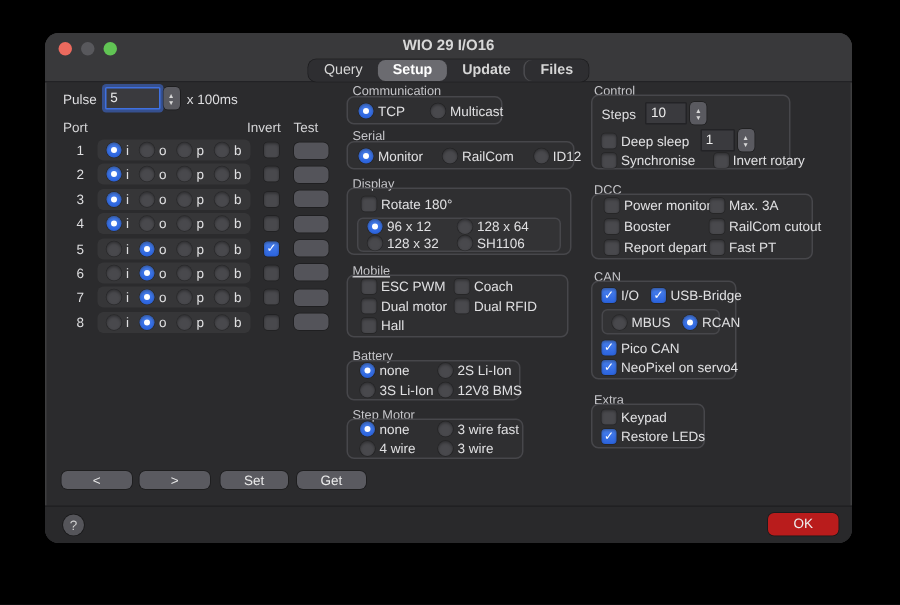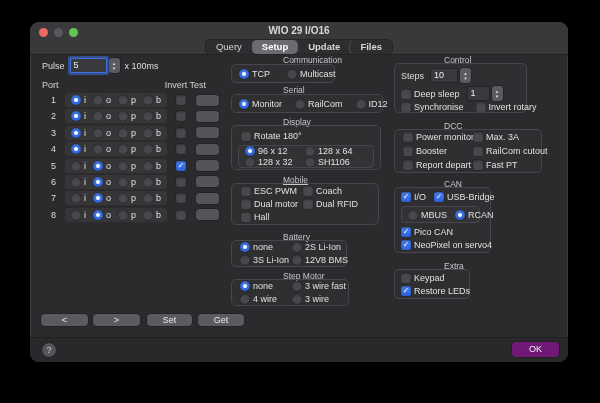--- a/index.html
+++ b/index.html
@@ -15,25 +15,25 @@
   .tabs{position:absolute;left:50%;transform:translateX(-50%);top:17px;display:flex;background:#2e2e31;
     border-radius:6px;padding:1px;box-shadow:0 0 0 .5px rgba(0,0,0,.4) inset;}
   .seg{font-size:9.5px;color:#d6d6d6;padding:1px 10px;border-radius:5px;line-height:12px;white-space:nowrap;}
   .seg.sel{background:#6b6b70;color:#fff;}
   .seg + .seg{box-shadow:-1px 0 0 #4c4c50;font-weight:bold;}
   .seg.sel + .seg,.seg.sel{box-shadow:none;}
   
   .footer{position:absolute;left:0;bottom:0;width:100%;height:25px;background:#29292b;border-top:1px solid #202022;box-sizing:border-box;}
   .help{position:absolute;left:12px;top:5px;width:14px;height:14px;border-radius:50%;background:#55555a;
     color:#cfcfcf;font-size:9px;line-height:14px;text-align:center;box-shadow:0 0 0 .5px rgba(0,0,0,.4);}
-  .ok-btn{position:absolute;left:482px;top:4px;width:47px;height:15px;background:#701a75;border-radius:4px;
+  .ok-btn{position:absolute;left:482px;top:4px;width:47px;height:15px;background:#b91c1c;border-radius:4px;
     color:#eee;font-size:9px;line-height:15px;text-align:center;box-shadow:0 0 0 .5px rgba(0,0,0,.4);}
   
   .lbl{font-size:9px;color:#dedee0;}
-  .sec-label{position:absolute;font-size:8.5px;color:#c6c6ca;margin-left:48px;}
+  .sec-label{position:absolute;font-size:8.5px;color:#c6c6ca;}
   .box{position:absolute;border:1px solid #47474b;border-radius:5px;background:rgba(255,255,255,.02);box-sizing:border-box;}
   .radio{width:10px;height:10px;border-radius:50%;background:#49494d;box-shadow:inset 0 1px 2px rgba(0,0,0,.35),0 0 0 .5px rgba(0,0,0,.25);position:relative;flex:none;}
   .radio.on{background:linear-gradient(#4a82f0,#2b63dd);}
   .radio.on::after{content:'';position:absolute;left:3px;top:3px;width:4px;height:4px;border-radius:50%;background:#fff;}
   .checkbox{width:10px;height:10px;border-radius:2.5px;background:#49494d;box-shadow:inset 0 1px 2px rgba(0,0,0,.35),0 0 0 .5px rgba(0,0,0,.25);
     color:#fff;font-size:8px;line-height:10px;text-align:center;flex:none;}
   .checkbox.on{background:linear-gradient(#4a82f0,#2b63dd);}
   .opt{display:inline-flex;align-items:center;gap:3px;font-size:9px;color:#e0e0e2;white-space:nowrap;}
   .field{background:#3a3a3e;border:1px solid #232326;color:#ededed;font-size:9px;height:15px;box-sizing:border-box;
     padding:1px 3px;border-radius:1px;}
@@ -78,21 +78,21 @@
     <span class="lbl">Pulse</span>
     <span class="field focus" style="width:37px;margin-left:5px;">5</span>
     <span class="stepper" style="margin-left:2px;">
         <span>▲</span>
         <span>▼</span>
       </span>
     <span class="lbl" style="margin-left:5px;">x 100ms</span>
   </div>
   <span class="hdr" style="left:12px;">Port</span>
   <span class="hdr" style="left:128px;width:36px;text-align:center;">Invert</span>
-  <span class="hdr" style="left:140px;width:36px;text-align:right;">Test</span>
+  <span class="hdr" style="left:156px;width:36px;text-align:center;">Test</span>
   <div class="rows" id="port-rows">
       <div class="prow">
         <span class="pnum">1</span>
         <span class="cfg-box">
           <span class="opt">
             <span class="radio on"></span>
             <span>i</span>
           </span>
           <span class="opt">
             <span class="radio"></span>

